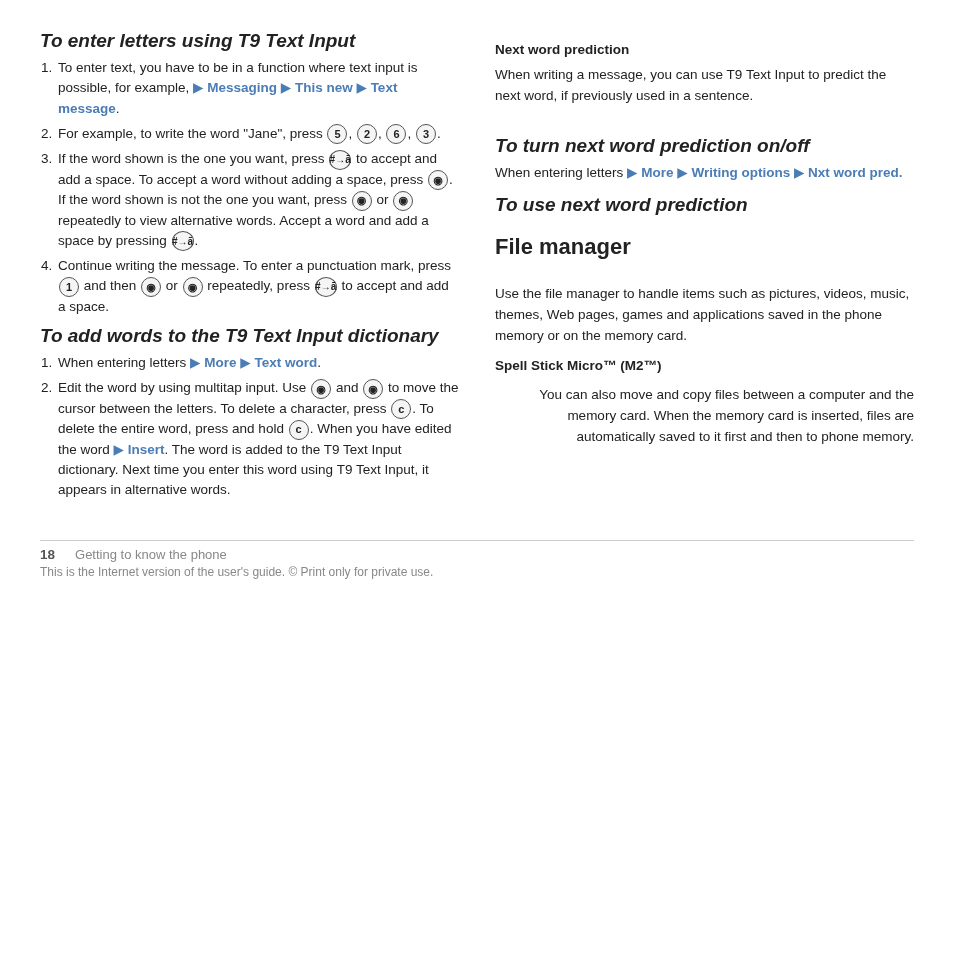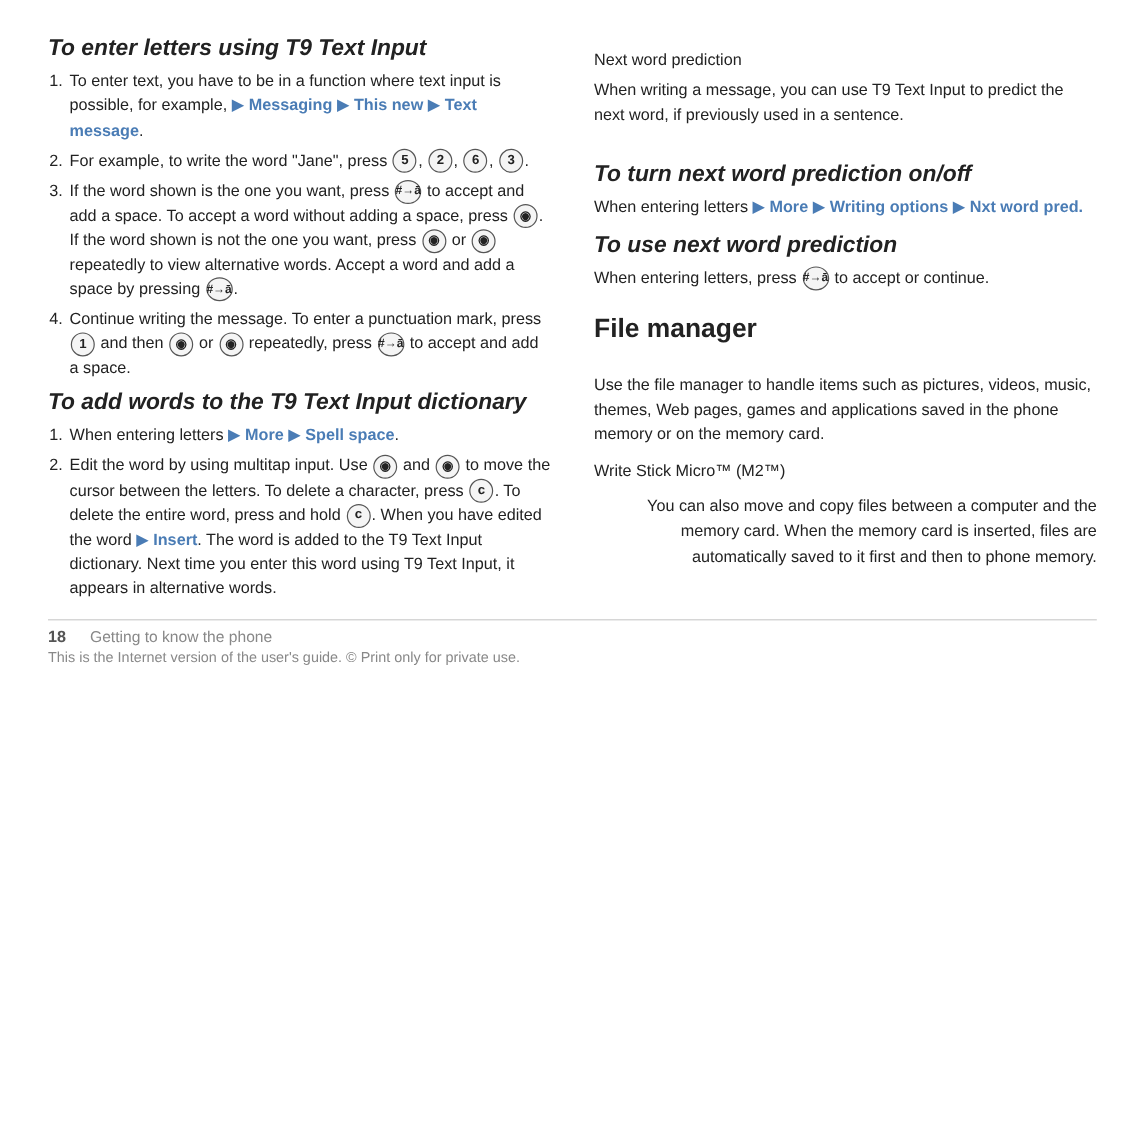--- a/index.html
+++ b/index.html
@@ -32,21 +32,21 @@
       color: #222;
     }
     h2.main-heading {
       font-size: 22px;
       font-weight: bold;
       color: #222;
       margin-bottom: 24px;
       margin-top: 18px;
     }
     .subheading {
-      font-weight: normal;
+      font-weight: bold;
       font-size: 13.5px;
       margin-bottom: 4px;
       margin-top: 10px;
     }
     ol {
       margin-left: 16px;
       margin-bottom: 8px;
     }
     ol li {
       margin-bottom: 5px;
@@ -88,21 +88,21 @@
       font-weight: bold;
       color: #222;
       vertical-align: middle;
       margin: 0 1px;
       background: #f5f5f5;
     }
     .nav-arrow {
       color: #4a7cb5;
     }
     .footer {
-      margin-top: 8px;
+      margin-top: 32px;
       border-top: 1px solid #ccc;
       padding-top: 6px;
       display: flex;
       gap: 20px;
       align-items: flex-start;
     }
     .footer-page {
       font-size: 13.5px;
       font-weight: bold;
       color: #555;
@@ -138,48 +138,45 @@
       </li>
       <li>
         Continue writing the message. To enter a punctuation mark, press <span class="key">1</span> and then <span class="key">◉</span> or <span class="key">◉</span> repeatedly, press <span class="key-hash">#→ā</span> to accept and add a space.
       </li>
     </ol>
 
     <h3 class="section-title">To add words to the T9 Text Input dictionary</h3>
 
     <ol>
       <li>
-        When entering letters <span class="nav-arrow">▶</span> <span class="link-text">More</span> <span class="nav-arrow">▶</span> <span class="link-text">Spell space</span>.
+        When entering letters <span class="nav-arrow">▶</span> <span class="link-text">More</span> <span class="nav-arrow">▶</span> <span class="link-text">Text word</span>.
       </li>
       <li>
         Edit the word by using multitap input. Use <span class="key">◉</span> and <span class="key">◉</span> to move the cursor between the letters. To delete a character, press <span class="key">c</span>. To delete the entire word, press and hold <span class="key">c</span>. When you have edited the word <span class="nav-arrow">▶</span> <span class="link-text">Insert</span>. The word is added to the T9 Text Input dictionary. Next time you enter this word using T9 Text Input, it appears in alternative words.
       </li>
     </ol>
 
   </div>
 
   <div class="col-right">
 
     <p class="subheading">Next word prediction</p>
     <p>When writing a message, you can use T9 Text Input to predict the next word, if previously used in a sentence.</p>
 
     <h3 class="section-title" style="margin-top:28px;">To turn next word prediction on/off</h3>
     <p>
       When entering letters <span class="nav-arrow">▶</span> <span class="link-text">More</span> <span class="nav-arrow">▶</span> <span class="link-text">Writing options</span> <span class="nav-arrow">▶</span> <span class="link-text">Nxt word pred.</span>
     </p>
 
     <h3 class="section-title" style="margin-top:10px;">To use next word prediction</h3>
-    <p>
-      When entering letters, press <span class="key-hash">#→ā</span> to accept or continue.
-    </p>
 
     <h2 class="main-heading">File manager</h2>
     <p>Use the file manager to handle items such as pictures, videos, music, themes, Web pages, games and applications saved in the phone memory or on the memory card.</p>
 
-    <p class="subheading">Write Stick Micro™ (M2™)</p>
+    <p class="subheading">Spell Stick Micro™ (M2™)</p>
     <p style="margin-top:8px;text-align:right;">You can also move and copy files between a computer and the memory card. When the memory card is inserted, files are automatically saved to it first and then to phone memory.</p>
 
   </div>
 </div>
 
 <div class="footer">
   <span class="footer-page">18</span>
   <span class="footer-section">Getting to know the phone</span>
 </div>
 <div class="footer-notice">This is the Internet version of the user's guide. © Print only for private use.</div>

